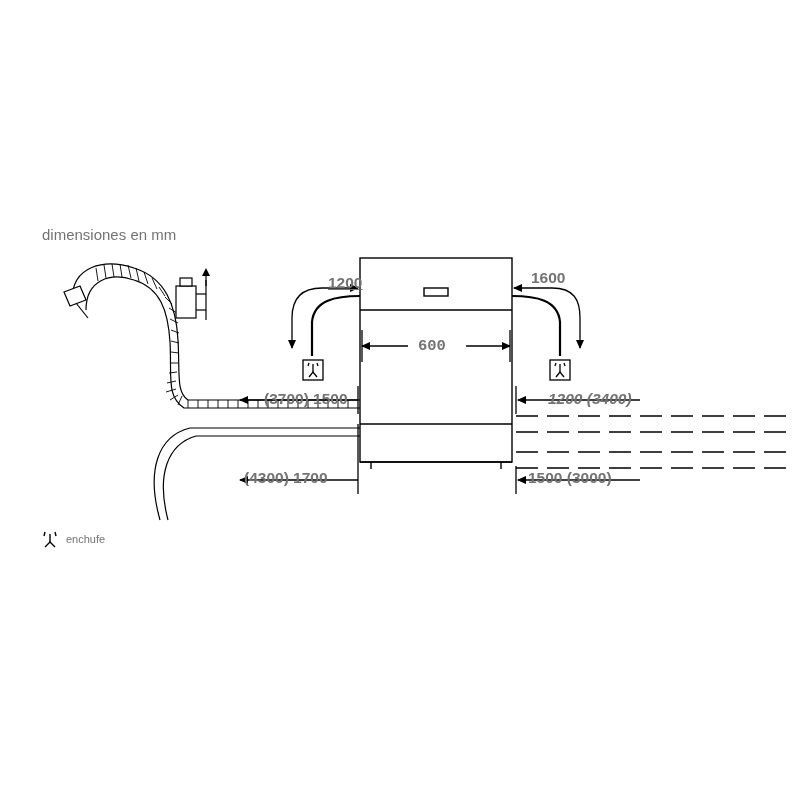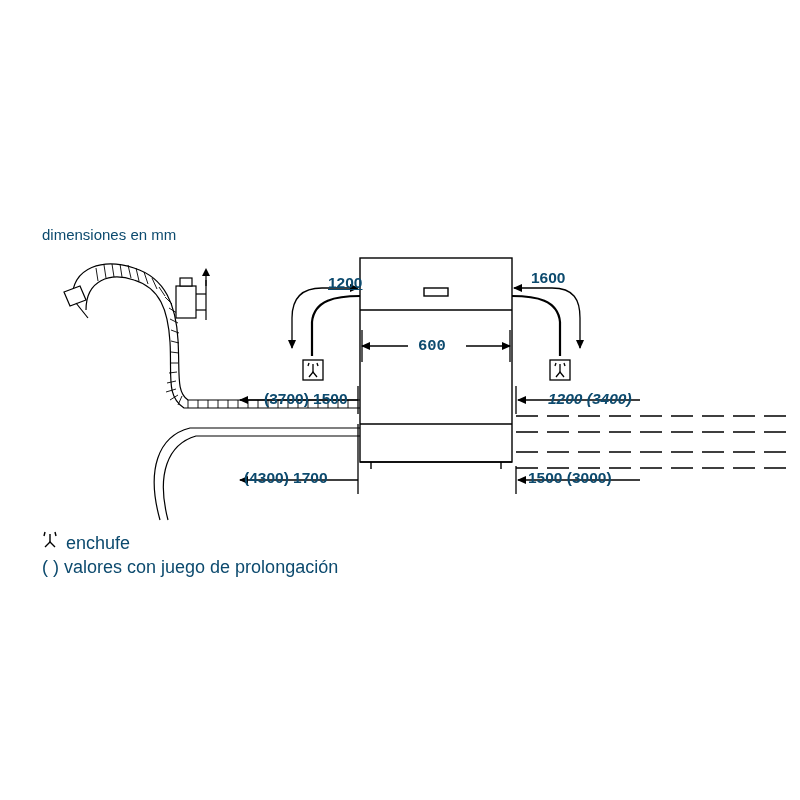--- a/index.html
+++ b/index.html
@@ -18,31 +18,31 @@
   #diagram-root {
     position: absolute;
     left: 0;
     top: 0;
     width: 800px;
     height: 800px;
   }
   .label {
     position: absolute;
     font-family: "Liberation Sans", sans-serif;
-    color: #0c4a6e;
+    color: #737373;
     white-space: nowrap;
     text-align: center;
   }
   .caption-top {
     font-size: 15px;
     left: 42px;
     top: 226px;
   }
   .legend-line {
-    font-size: 18px;
+    font-size: 11px;
   }
   .legend-1 { left: 66px; top: 533px; }
   .legend-2 { left: 42px; top: 557px; }
   .dim {
     font-size: 15.5px;
     font-weight: bold;
   }
   .dim-1200-left  { left: 328px; top: 274px; text-decoration: underline; }
   .dim-1600-right { left: 531px; top: 269px; }
   .dim-600        { left: 418px; top: 337px; font-family: Liberation Mono, monospace; }
@@ -225,15 +225,14 @@
 
   <div class="label dim dim-1200-left">1200</div>
   <div class="label dim dim-1600-right">1600</div>
   <div class="label dim dim-600">600</div>
   <div class="label dim dim-37001500">(3700) 1500</div>
   <div class="label dim dim-12003400">1200 (3400)</div>
   <div class="label dim dim-37001700">(4300) 1700</div>
   <div class="label dim dim-15003500">1500 (3000)</div>
 
   <div class="label legend-line legend-1">enchufe</div>
-  <div class="label legend-line legend-2">( ) valores con juego de prolongación</div>
 
 </div>
 
 </body></html>

